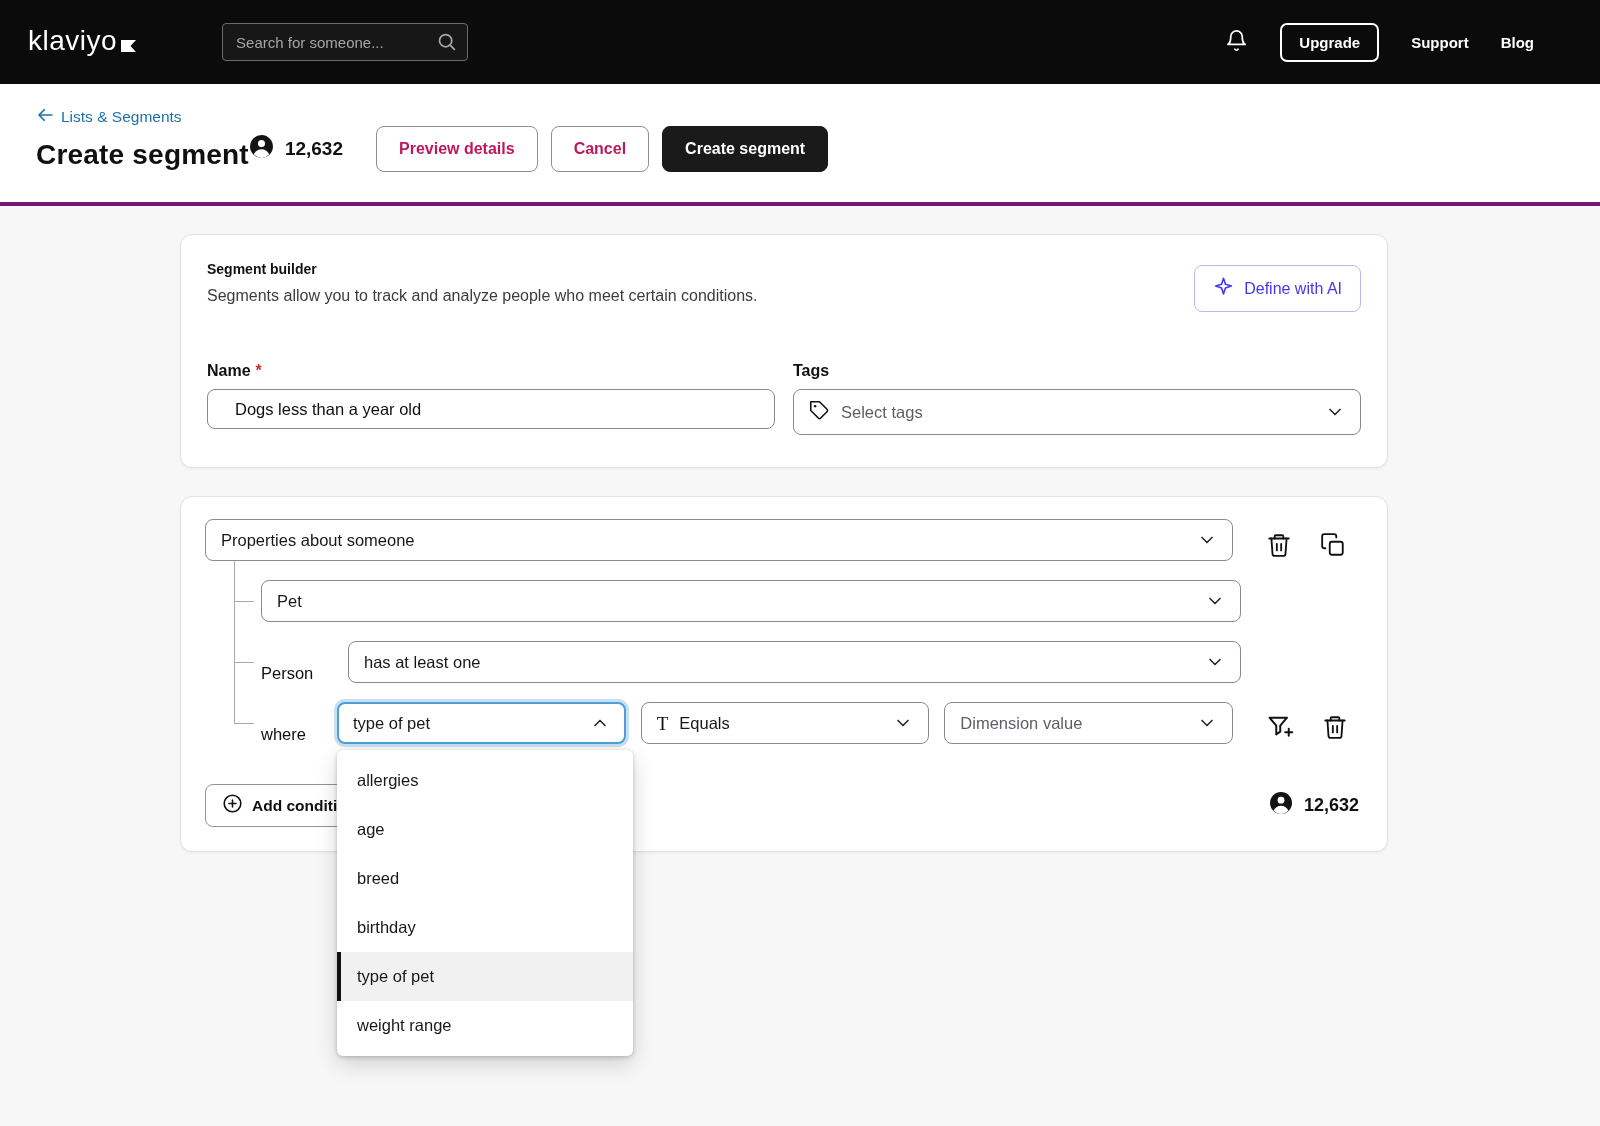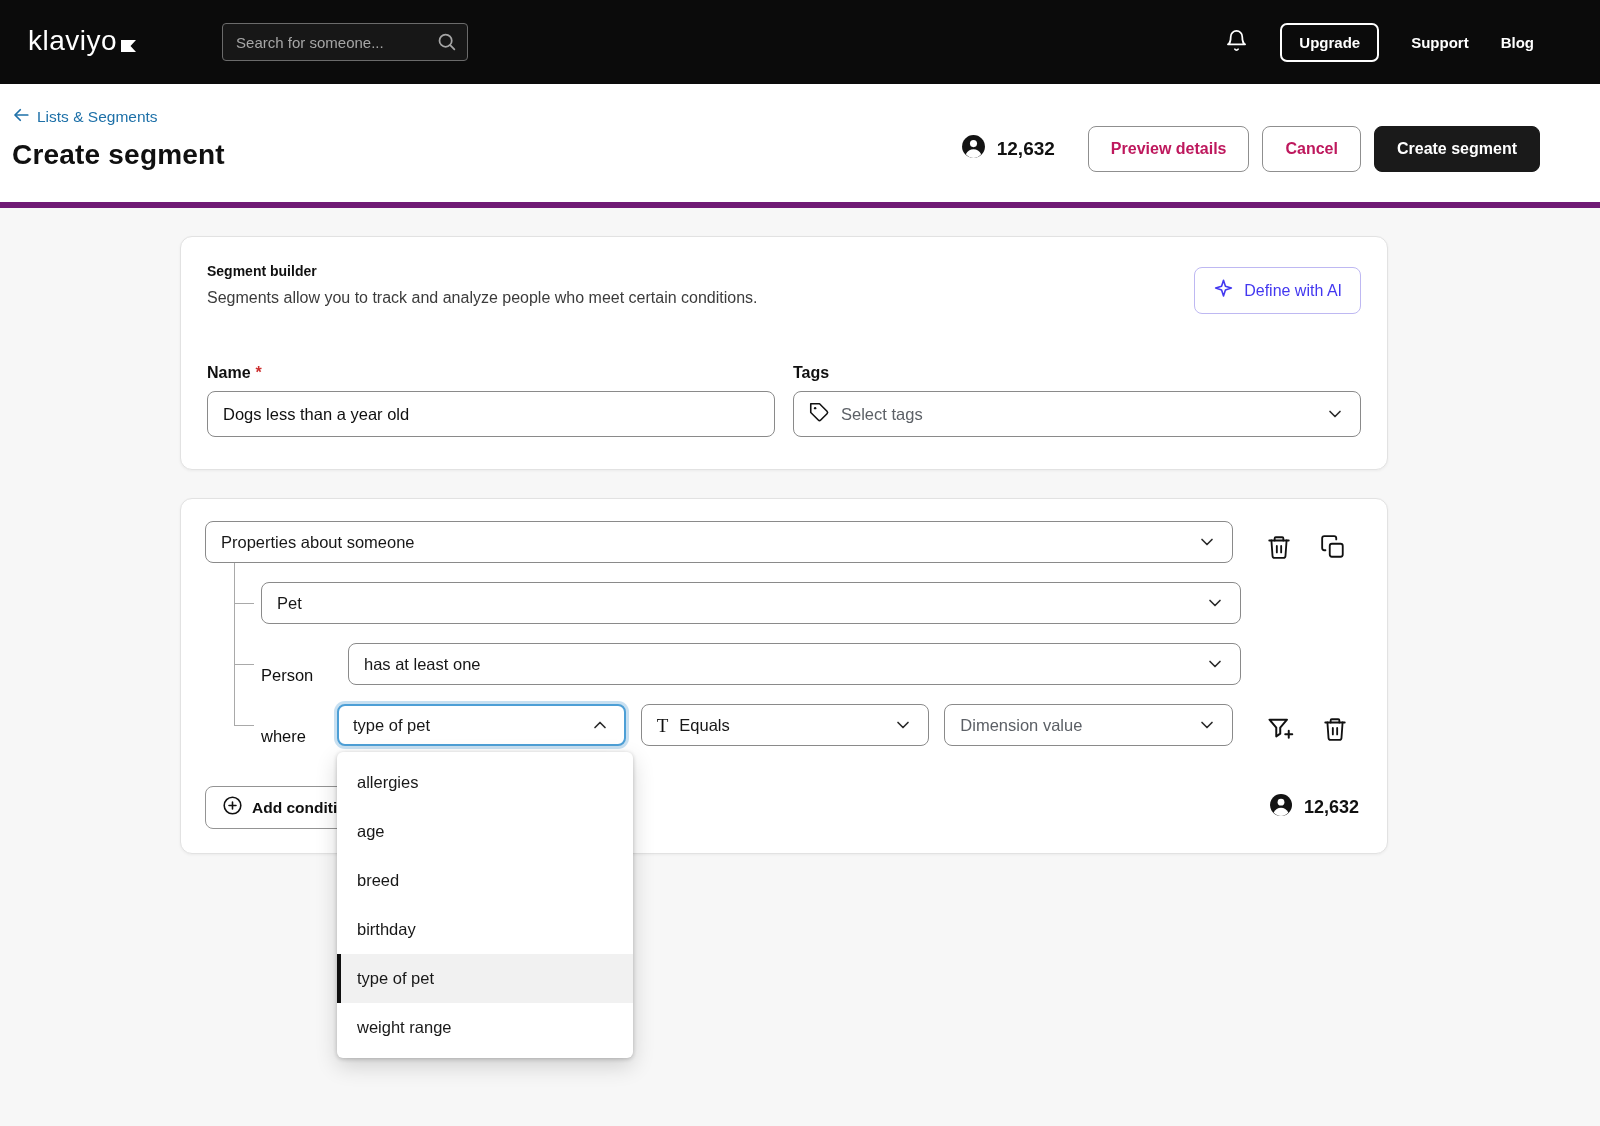--- a/index.html
+++ b/index.html
@@ -18,21 +18,21 @@
   .search-wrap { position:relative; margin-left:86px; }
   .search-input { width:246px; height:38px; background:rgba(255,255,255,.05); border:1px solid #6b6b6b; border-radius:4px; color:#8b5cf6; font-size:15px; padding:0 40px 0 13px; font-family:inherit; outline:none; }
   .search-input::placeholder { color:#a6a6a6; }
   .search-wrap .sicon { position:absolute; right:11px; top:8px; pointer-events:none; }
   .top-right { margin-left:auto; display:flex; align-items:center; gap:32px; }
   .bell-btn { background:none; border:none; padding:0; cursor:pointer; display:flex; }
   .upgrade-btn { background:transparent; border:2px solid #fff; border-radius:7px; color:#fff; font-weight:700; font-size:15px; padding:9px 17px; cursor:pointer; }
   .top-link { color:#fff; font-size:15px; font-weight:600; text-decoration:none; cursor:pointer; }
 
   
-  .pagehead { background:#fff; padding:22px 60px 30px 12px; display:flex; justify-content:space-between; align-items:flex-start; border-bottom:6px solid #701a75; }
+  .pagehead { background:#fff; padding:22px 60px 30px 36px; display:flex; align-items:flex-start; border-bottom:4px solid #701a75; }
   .back { display:inline-flex; align-items:center; gap:7px; color:#1d70a8; font-size:15.5px; text-decoration:none; cursor:pointer; font-weight:500; }
   .page-title { margin:11px 0 0; font-size:28px; font-weight:600; color:#101010; letter-spacing:.2px; }
   .head-actions { display:flex; align-items:center; gap:13px; margin-top:20px; }
   .count-badge { display:flex; align-items:center; gap:11px; font-size:19px; font-weight:600; margin-right:20px; }
   .btn { font-size:16px; font-weight:600; border-radius:8px; padding:13px 22px; background:#fff; border:1px solid #8f8f8f; color:#be185d; cursor:pointer; }
   .btn.primary { background:#1a1a1a; border-color:#1a1a1a; color:#fff; }
 
   
   .main { padding:28px 0 0 180px; }
   .card { width:1208px; background:#fff; border:1px solid #e2e2e2; border-radius:12px; box-shadow:0 1px 3px rgba(0,0,0,.05); }
@@ -40,21 +40,21 @@
   .card1 { padding:26px 26px 32px; }
   .card1-head { display:flex; justify-content:space-between; align-items:flex-start; }
   .card-title { margin:0; font-size:14px; font-weight:700; color:#101010; }
   .card-sub { margin:10px 0 0; font-size:16px; color:#3c3c3c; }
   .ai-btn { display:flex; align-items:center; gap:10px; border:1px solid #beb8f2; color:#4338f0; background:#fff; border-radius:8px; font-size:16px; font-weight:500; padding:10px 18px; cursor:pointer; margin-top:4px; }
 
   .fields { display:flex; gap:18px; margin-top:50px; }
   .field { flex:1; }
   .field-label { font-size:16px; font-weight:600; display:flex; gap:5px; color:#101010; }
   .req { color:#cc2f2f; font-weight:700; }
-  .text-input { margin-top:9px; width:100%; height:46px; border:1px solid #8a8a8a; border-radius:8px; font-size:16.5px; padding:0 15px; font-family:inherit; color:#101010; outline:none; background:#fff; }
+  .text-input { margin-top:9px; width:100%; height:40px; border:1px solid #8a8a8a; border-radius:8px; font-size:16.5px; padding:0 27px; font-family:inherit; color:#101010; outline:none; background:#fff; }
   .select { height:46px; border:1px solid #8a8a8a; border-radius:8px; display:flex; align-items:center; padding:0 15px; gap:11px; background:#fff; cursor:pointer; font-size:16.5px; color:#181818; }
   .select .ph { color:#5c6066; }
   .sel-chevron { margin-left:auto; display:flex; }
   .mt9 { margin-top:9px; }
 
   
   .card2 { margin-top:28px; padding:22px 24px 24px; position:relative; }
   .crow { display:flex; align-items:flex-end;gap:8px; }
   .sel42 { height:42px; }
   .row-a .select { flex:1; }

